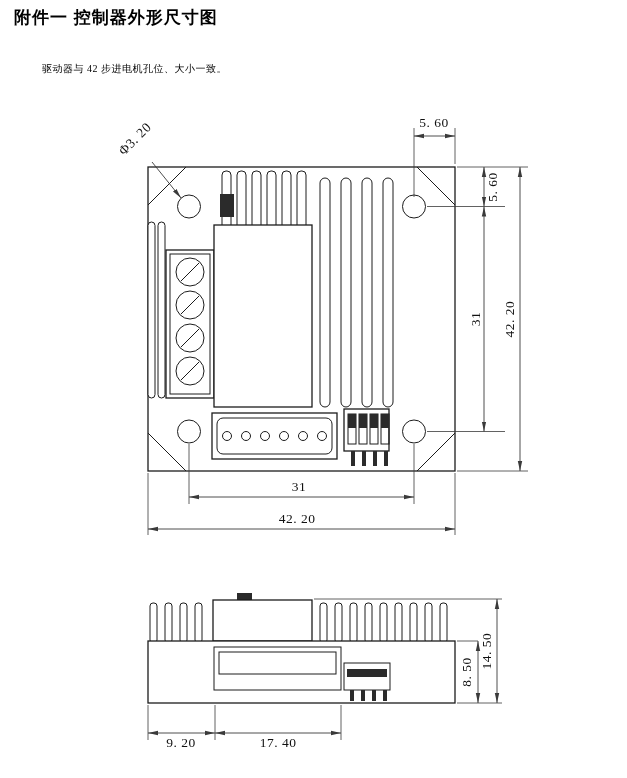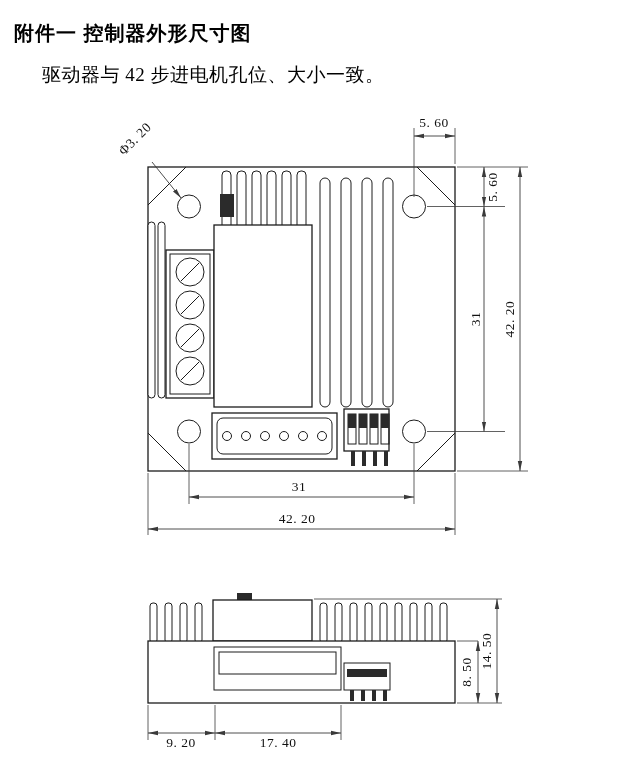--- a/index.html
+++ b/index.html
@@ -1,20 +1,20 @@
 <!DOCTYPE html>
 <html><head>
 <meta charset="utf-8">
 <style>
   html,body{margin:0;padding:0;background:#fff;}
   .page{position:relative;width:627px;height:778px;background:#fff;overflow:hidden;
         font-family:"Liberation Serif", serif;}
-  .doc-title{position:absolute;left:14px;top:20px;font-size:20px;font-weight:bold;
+  .doc-title{position:absolute;left:14px;top:6px;font-size:17px;font-weight:bold;
              font-family:"Liberation Sans", sans-serif;color:#000;letter-spacing:1px;}
-  .doc-subtitle{position:absolute;left:42px;top:62px;font-size:19px;color:#000;
+  .doc-subtitle{position:absolute;left:42px;top:62px;font-size:10px;color:#000;
                 font-family:"Liberation Serif", serif;letter-spacing:0.5px;}
   svg.drawing{position:absolute;left:0;top:0;}
   .ol{fill:#fff;stroke:#1c1c1c;stroke-width:1.3;}
   .fin{fill:#fff;stroke:#1c1c1c;stroke-width:1;}
   .thin{fill:none;stroke:#1c1c1c;stroke-width:1;}
   .dark{fill:#2b2b2b;stroke:none;}
   .ext{stroke:#3a3a3a;stroke-width:0.8;}
   .dim{stroke:#3a3a3a;stroke-width:0.9;fill:none;}
   .dimtext{font-family:"Liberation Serif", serif;font-size:13.5px;fill:#111;letter-spacing:0.5px;}
 </style>

